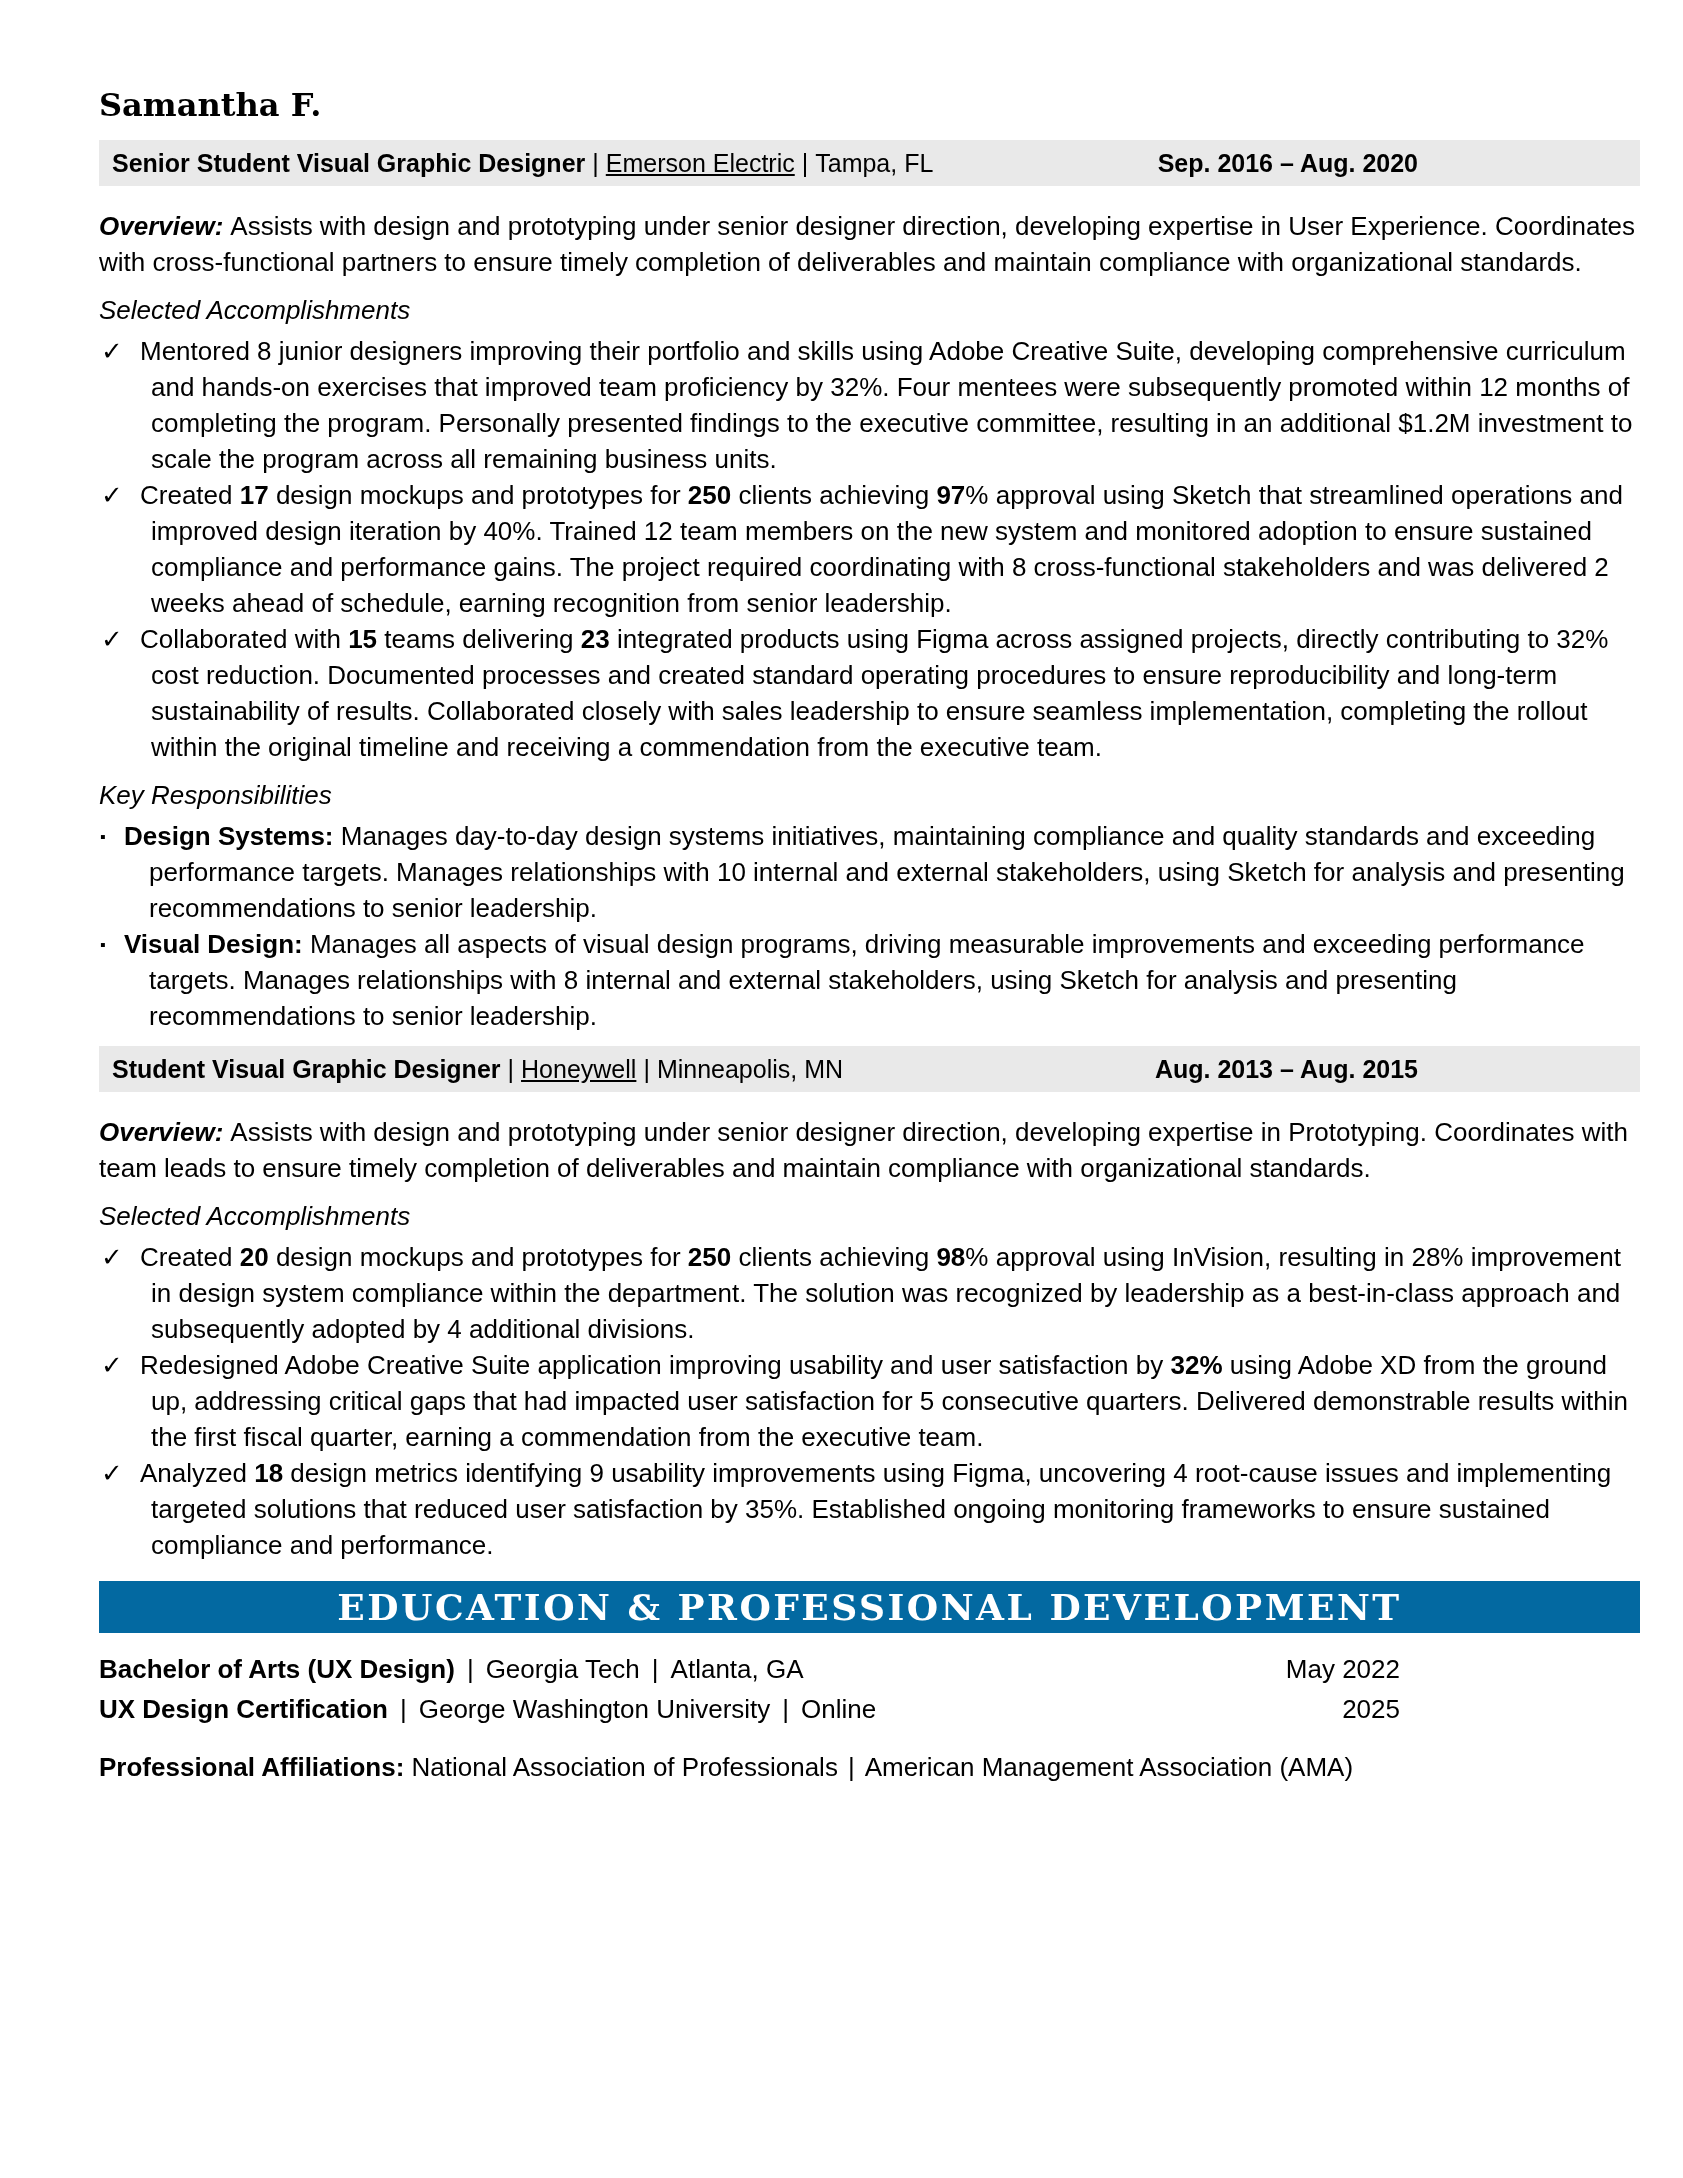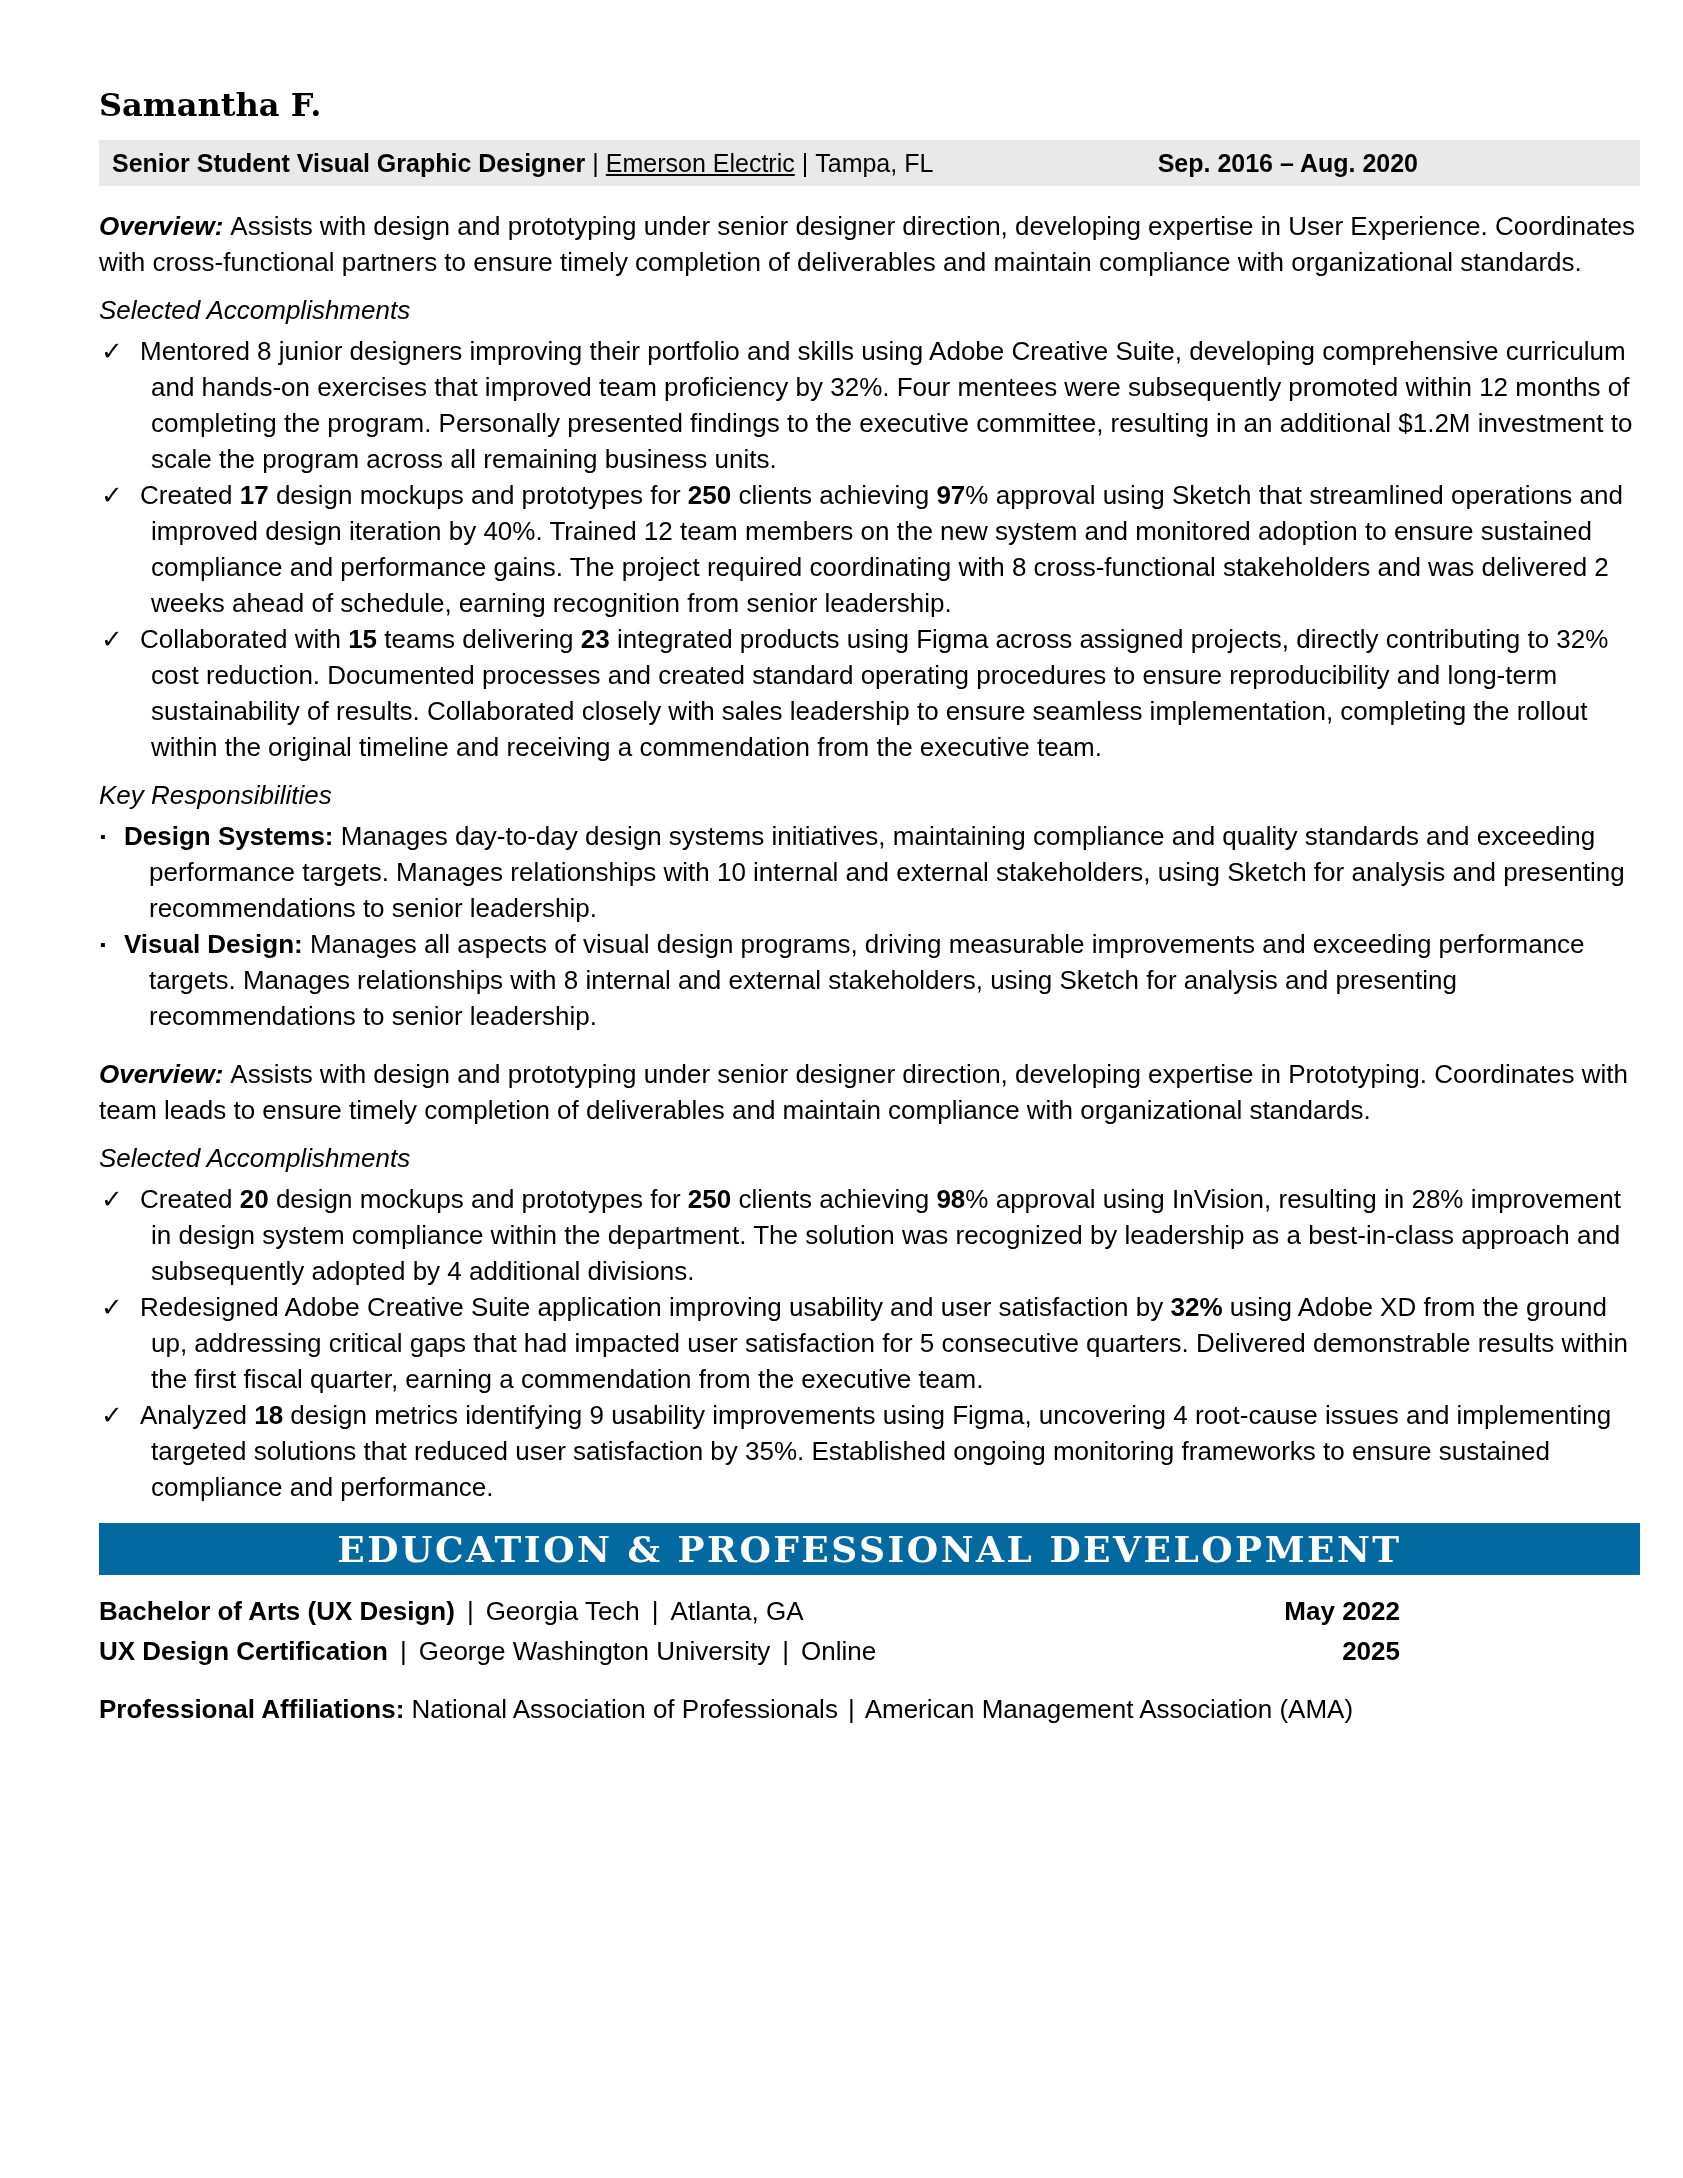--- a/index.html
+++ b/index.html
@@ -57,21 +57,21 @@
     background:#0369a1; color:#ffffff;
     height:52px; line-height:52px;
     text-align:center;
     font-family:"DejaVu Serif", serif;
     font-weight:bold; font-size:36px;
     letter-spacing:2.5px;
   }
   .edu-rows { margin-top:16px; padding-right:240px; }
   .edu-row { display:flex; justify-content:space-between; line-height:40px;gap:29px; }
   .edu-left .pipe2 { margin:0 12px; }
-  .edu-date { font-weight:bold; white-space:nowrap; }
+  .edu-date { font-weight:normal; white-space:nowrap; }
   .affil { margin-top:20px; }
   .affil .pipe2 { margin:0 10px; }
 </style>
 </head>
 <body>
 
 <div class="page">
 
   <div class="header-row">
     <div class="name">Samantha F.</div>
@@ -95,20 +95,26 @@
     </ul>
 
     <h3 class="sec-h">Key Responsibilities</h3>
     <ul class="sqlist">
       <li><span class="mark">▪</span><span><span class="b">Design Systems:</span><span> Manages day-to-day design systems initiatives, maintaining compliance and quality standards and exceeding performance targets. Manages relationships with 10 internal and external stakeholders, using Sketch for analysis and presenting recommendations to senior leadership.</span></span></li>
       <li><span class="mark">▪</span><span><span class="b">Visual Design:</span><span> Manages all aspects of visual design programs, driving measurable improvements and exceeding performance targets. Manages relationships with 8 internal and external stakeholders, using Sketch for analysis and presenting recommendations to senior leadership.</span></span></li>
     </ul>
   </div>
 
   <div>
+    <div class="job-bar">
+      <div class="left">
+        <span class="job-title">Student Visual Graphic Designer</span><span class="pipe">|</span><span class="company">Honeywell</span><span class="pipe">|</span><span>Minneapolis, MN</span>
+      </div>
+      <div class="job-dates">Aug. 2013 – Aug. 2015</div>
+    </div>
 
     <p class="overview"><span class="label-bi">Overview:</span><span>Assists with design and prototyping under senior designer direction, developing expertise in Prototyping. Coordinates with team leads to ensure timely completion of deliverables and maintain compliance with organizational standards.</span></p>
 
     <h3 class="sec-h">Selected Accomplishments</h3>
     <ul class="blist">
       <li><span class="mark">✓</span><span><span>Created </span><span class="b">20</span><span> design mockups and prototypes for </span><span class="b">250</span><span> clients achieving </span><span class="b">98</span><span>% approval using InVision, resulting in 28% improvement in design system compliance within the department. The solution was recognized by leadership as a best-in-class approach and subsequently adopted by 4 additional divisions.</span></span></li>
       <li><span class="mark">✓</span><span><span>Redesigned Adobe Creative Suite application improving usability and user satisfaction by </span><span class="b">32%</span><span> using Adobe XD from the ground up, addressing critical gaps that had impacted user satisfaction for 5 consecutive quarters. Delivered demonstrable results within the first fiscal quarter, earning a commendation from the executive team.</span></span></li>
       <li><span class="mark">✓</span><span><span>Analyzed </span><span class="b">18</span><span> design metrics identifying 9 usability improvements using Figma, uncovering 4 root-cause issues and implementing targeted solutions that reduced user satisfaction by 35%. Established ongoing monitoring frameworks to ensure sustained compliance and performance.</span></span></li>
     </ul>
   </div>

